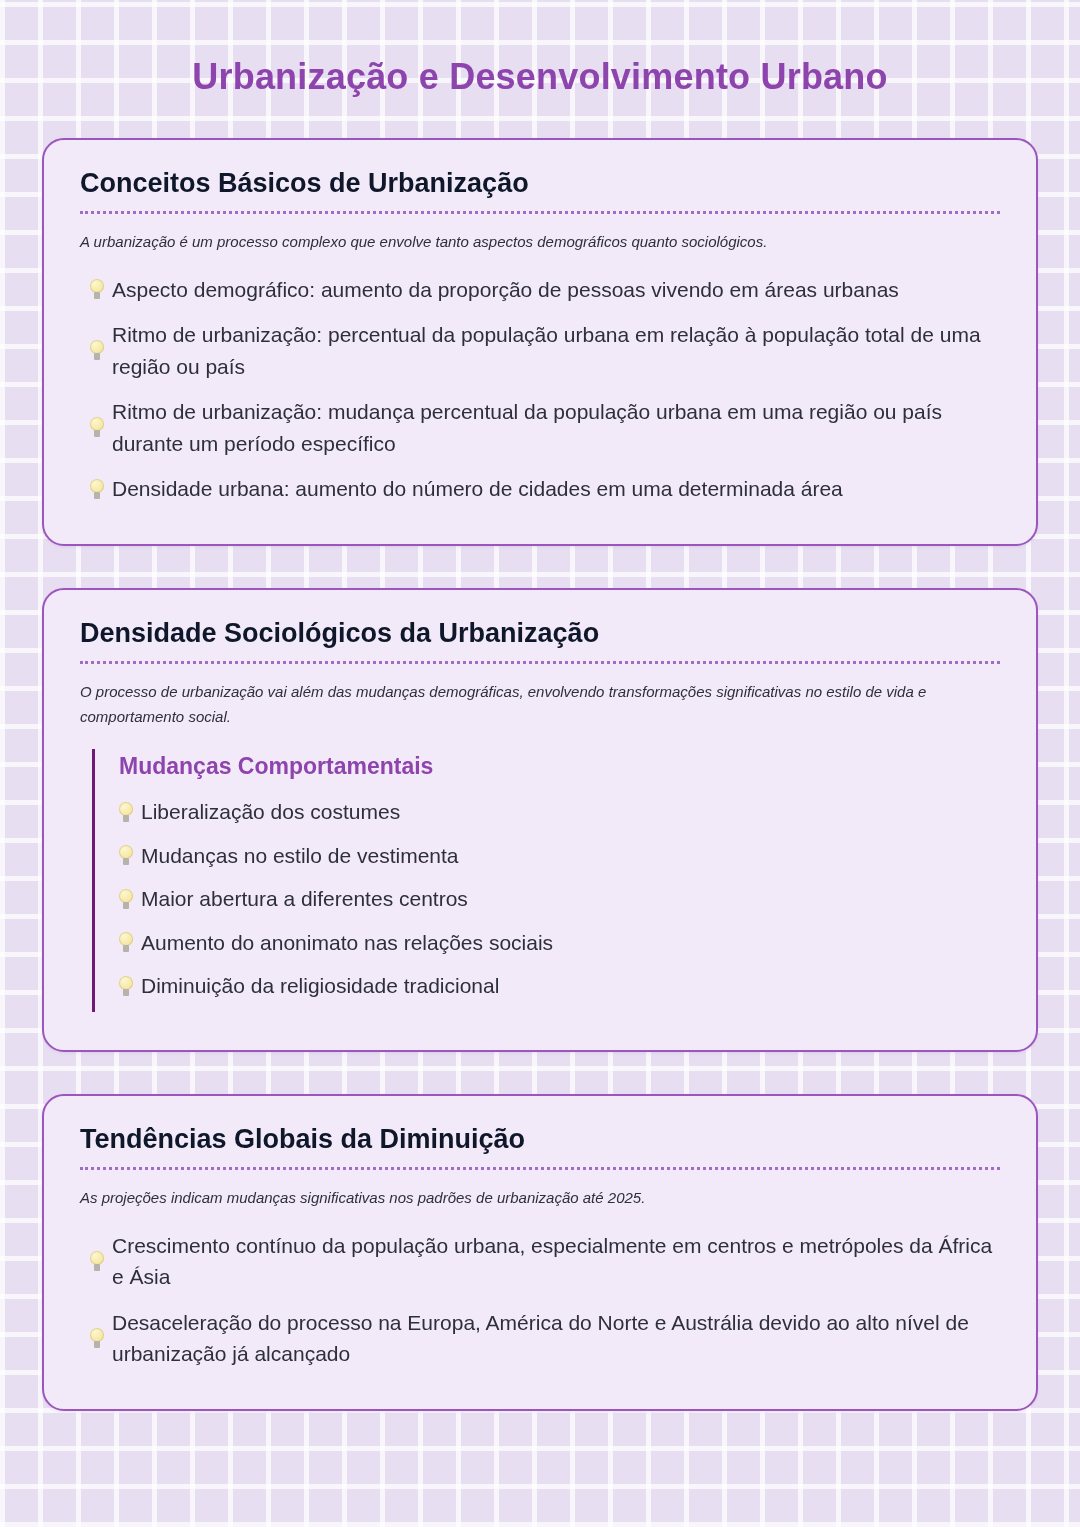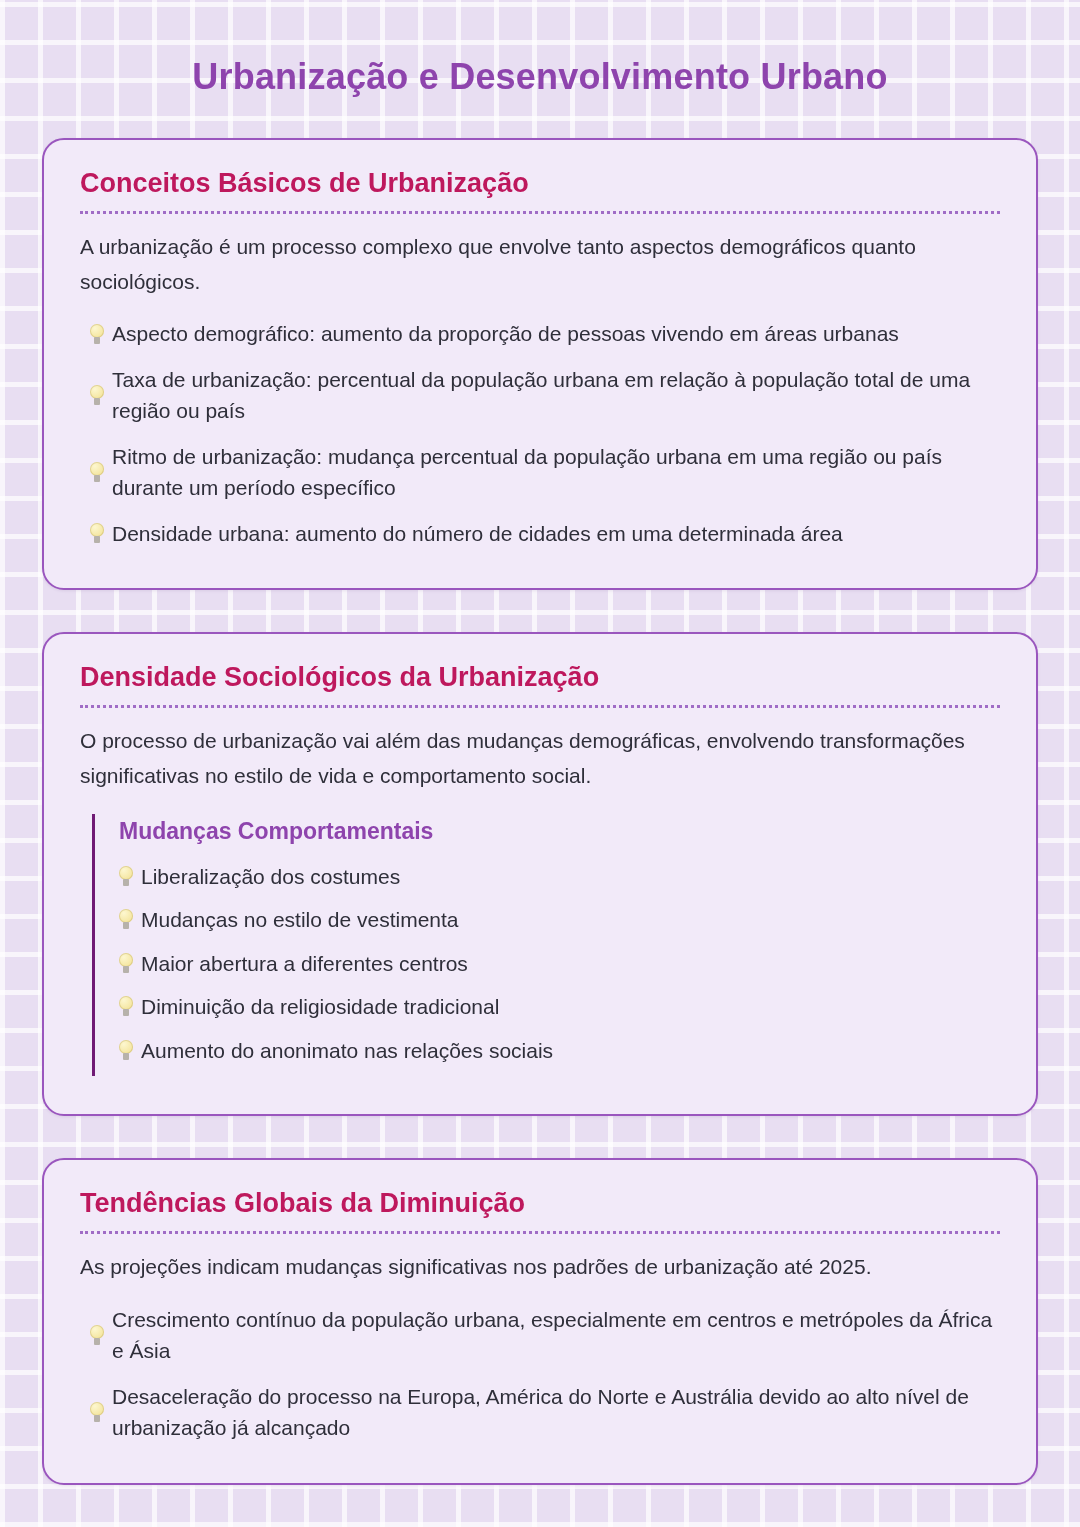--- a/index.html
+++ b/index.html
@@ -32,33 +32,34 @@
   .card {
     margin: 0 42px 42px 42px;
     background: #f2eaf9;
     border: 2px solid #9a56be;
     border-radius: 22px;
     padding: 28px 36px 32px 36px;
     box-shadow: 0 1px 3px rgba(90, 50, 120, 0.10);
   }
 
   .card-heading {
-    color: #be185d;
+    color: #0f172a;
     font-size: 27px;
     font-weight: 700;
     padding-bottom: 12px;
     border-bottom: 3px dotted #a06cc6;
     margin-bottom: 16px;
   }
 
   .card-intro {
-    font-size: 21px;
+    font-size: 15px;
     line-height: 1.65;
     margin-bottom: 12px;
     color: #2f2f3a;
+    font-style: italic;
   }
 
   ul.bullet-list {
     list-style: none;
     margin-top: 4px;
   }
 
   ul.bullet-list li {
     display: flex;
     align-items: center;
@@ -119,21 +120,21 @@
 <section class="card">
   <h2 class="card-heading">Conceitos Básicos de Urbanização</h2>
   <p class="card-intro">A urbanização é um processo complexo que envolve tanto aspectos demográficos quanto sociológicos.</p>
   <ul class="bullet-list">
     <li>
       <span class="bulb"></span>
       <span>Aspecto demográfico: aumento da proporção de pessoas vivendo em áreas urbanas</span>
     </li>
     <li>
       <span class="bulb"></span>
-      <span>Taxa de urbanização: percentual da população urbana em relação à população total de uma região ou país</span>
+      <span>Ritmo de urbanização: percentual da população urbana em relação à população total de uma região ou país</span>
     </li>
     <li>
       <span class="bulb"></span>
       <span>Ritmo de urbanização: mudança percentual da população urbana em uma região ou país durante um período específico</span>
     </li>
     <li>
       <span class="bulb"></span>
       <span>Densidade urbana: aumento do número de cidades em uma determinada área</span>
     </li>
   </ul>
@@ -152,25 +153,25 @@
       <li>
         <span class="bulb"></span>
         <span>Mudanças no estilo de vestimenta</span>
       </li>
       <li>
         <span class="bulb"></span>
         <span>Maior abertura a diferentes centros</span>
       </li>
       <li>
         <span class="bulb"></span>
-        <span>Diminuição da religiosidade tradicional</span>
+        <span>Aumento do anonimato nas relações sociais</span>
       </li>
       <li>
         <span class="bulb"></span>
-        <span>Aumento do anonimato nas relações sociais</span>
+        <span>Diminuição da religiosidade tradicional</span>
       </li>
     </ul>
   </div>
 </section>
 
 <section class="card">
   <h2 class="card-heading">Tendências Globais da Diminuição</h2>
   <p class="card-intro">As projeções indicam mudanças significativas nos padrões de urbanização até 2025.</p>
   <ul class="bullet-list">
     <li>

